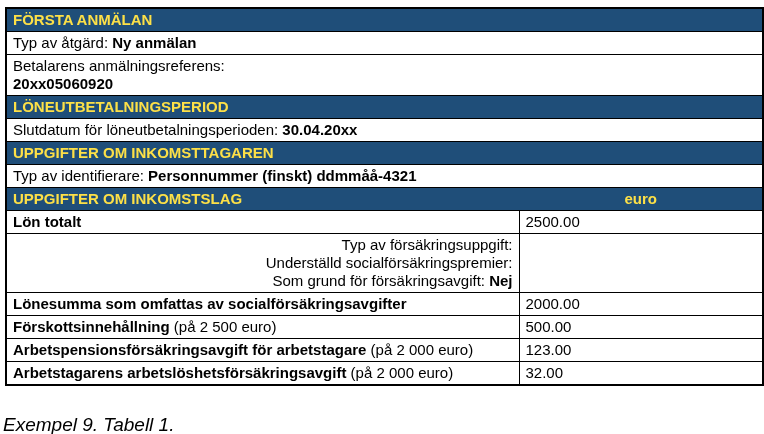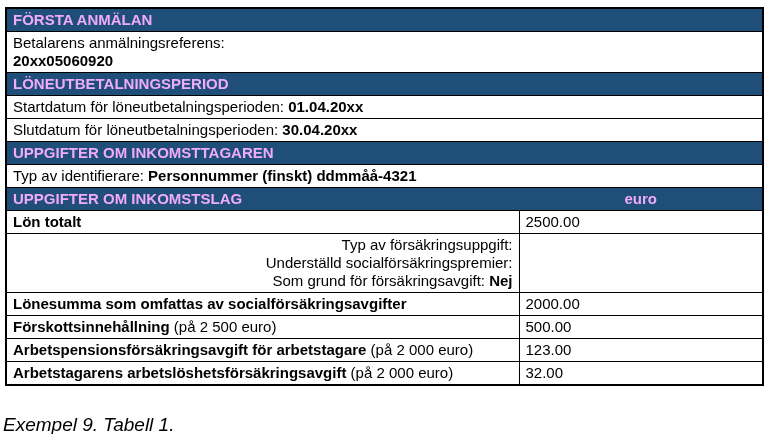--- a/index.html
+++ b/index.html
@@ -32,21 +32,21 @@
   td {
     border: 1px solid #000;
     padding: 2px 6px 2px 6px;
     font-size: 15px;
     line-height: 18px;
     vertical-align: middle;
     overflow: hidden;
   }
   tr.hdr td {
     background: var(--accent, #1F4E79);
-    color: #f0abfc;
+    color: #fde047;
     font-weight: bold;
     padding-top: 2px;
     padding-bottom: 2px;
   }
   tr.hdr td.h-left  { border-right: 1px solid var(--accent, #1F4E79); margin-left: 47px; }
   tr.hdr td.h-right { border-left: 1px solid var(--accent, #1F4E79); text-align: center; }
   .b { font-weight: bold; }
   td.amt { text-align: left; }
   td.ins-left { text-align: right; margin-top: 20px; }
   .caption {
@@ -66,39 +66,39 @@
     <colgroup>
       <col class="c-label">
       <col class="c-amount">
     </colgroup>
 
     <tbody>
         <tr class="hdr">
       <td colspan="2">FÖRSTA ANMÄLAN</td>
     </tr>
 
+    <tr>
+      <td colspan="2">
+        <span>Typ av åtgärd:</span>
+        <span class="b">Ny anmälan</span>
+      </td>
+    </tr>
 
     <tr>
       <td colspan="2">
         <div>Betalarens anmälningsreferens:</div>
         <div class="b">20xx05060920</div>
       </td>
     </tr>
 
     <tr class="hdr">
       <td colspan="2">LÖNEUTBETALNINGSPERIOD</td>
     </tr>
 
 
-    <tr>
-      <td colspan="2">
-        <span>Startdatum för löneutbetalningsperioden:</span>
-        <span class="b">01.04.20xx</span>
-      </td>
-    </tr>
 
     <tr>
       <td colspan="2">
         <span>Slutdatum för löneutbetalningsperioden:</span>
         <span class="b">30.04.20xx</span>
       </td>
     </tr>
 
     <tr class="hdr">
       <td colspan="2">UPPGIFTER OM INKOMSTTAGAREN</td>

